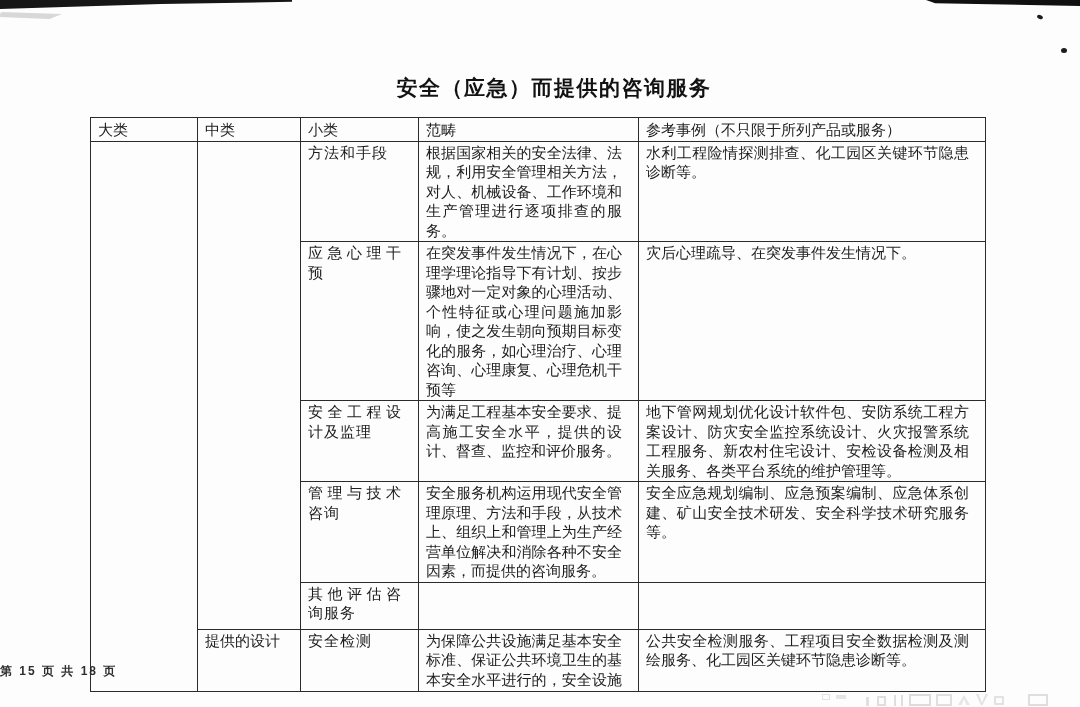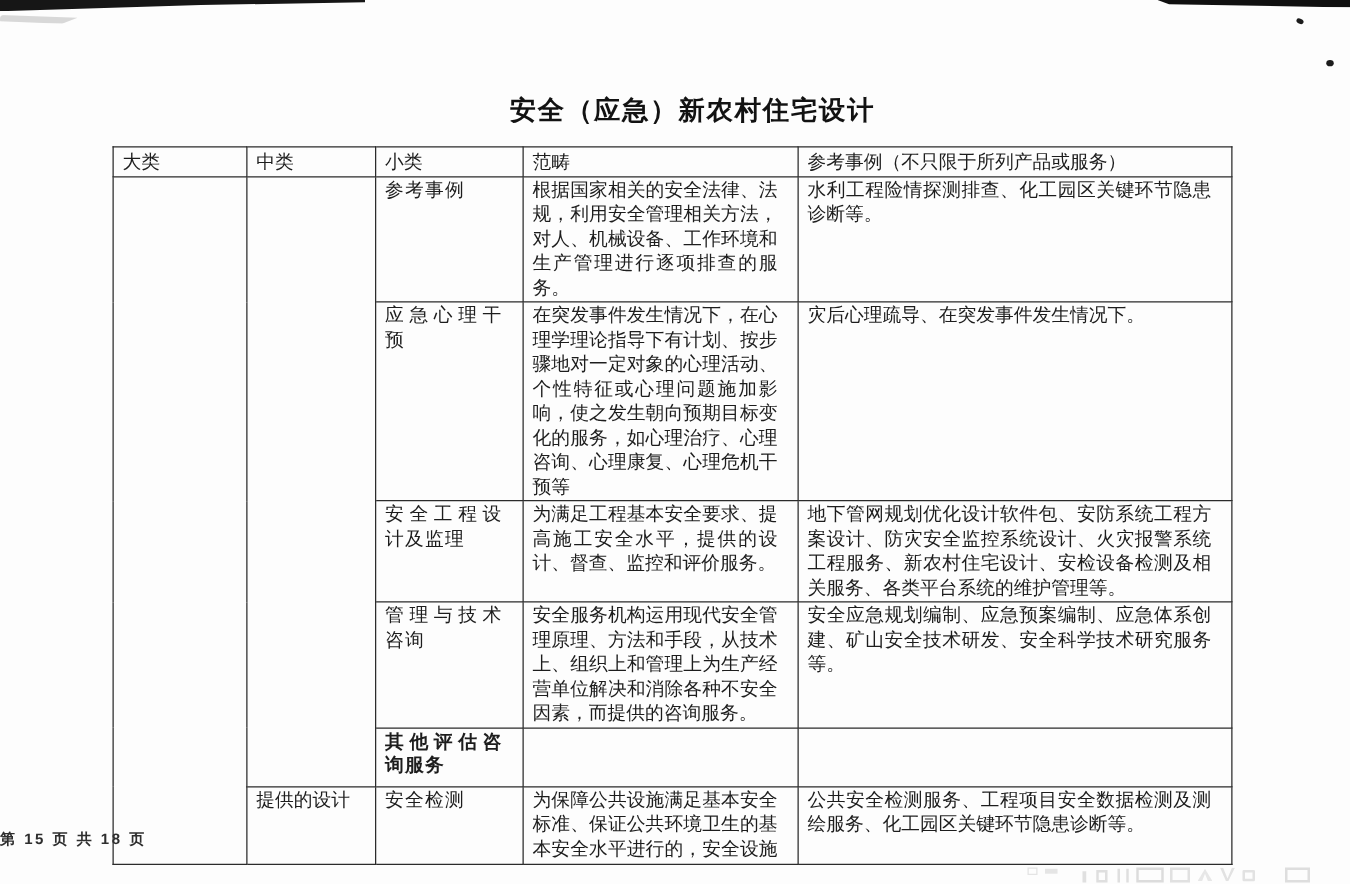--- a/index.html
+++ b/index.html
@@ -73,21 +73,21 @@
     vertical-align: top;
     padding: 1px 16px 1px 7px;
     overflow: hidden;
   }
   tr.hrow td { height: 23px; padding-top: 2px; white-space: nowrap; }
   td.just { text-align: justify; }
   tr.r1 td { height: 82px; }
   tr.r2 td { height: 137px; }
   tr.r3 td { height: 76px; margin-left: 17px; }
   tr.r4 td { height: 99px; }
-  tr.r5 td { height: 47px; font-weight: bold; }
+  tr.r5 td { height: 47px; }
   tr.r6 td { height: 62px; }
   .clip3 { max-height: 59px; overflow: hidden; display: block; }
   td.minor-cell { letter-spacing: 1px; text-align: justify; }
 
   
   .footer {
     position: absolute; left: 0; top: 663px; width: 1080px;
     text-align: left;
     font-size: 12px; font-weight: 600; letter-spacing: 2px;
     color: #2e2e2e;
@@ -97,42 +97,42 @@
 <body>
 
 <div class="sheet">
 
   <div class="mark-tl"></div>
   <div class="smudge-tl"></div>
   <div class="mark-tr"></div>
   <div class="speck speck-1"></div>
   <div class="speck speck-2"></div>
 
-  <div class="title">安全（应急）新农村住宅设计</div>
+  <div class="title">安全（应急）而提供的咨询服务</div>
 
   <table class="catalog">
     <colgroup>
       <col style="width:107px">
       <col style="width:103px">
       <col style="width:118px">
       <col style="width:220px">
       <col style="width:347px">
     </colgroup>
     <tbody>
         <tr class="hrow">
       <td>大类</td>
       <td>中类</td>
       <td>小类</td>
       <td>范畴</td>
       <td>参考事例（不只限于所列产品或服务）</td>
     </tr>
     <tr class="r1">
       <td rowspan="6"></td>
       <td rowspan="5"></td>
-      <td class="minor-cell">参考事例</td>
+      <td class="minor-cell">方法和手段</td>
       <td class="just">根据国家相关的安全法律、法规，利用安全管理相关方法，对人、机械设备、工作环境和生产管理进行逐项排查的服务。</td>
       <td class="just">水利工程险情探测排查、化工园区关键环节隐患诊断等。</td>
     </tr>
     <tr class="r2">
       <td class="minor-cell">应急心理干预</td>
       <td class="just">在突发事件发生情况下，在心理学理论指导下有计划、按步骤地对一定对象的心理活动、个性特征或心理问题施加影响，使之发生朝向预期目标变化的服务，如心理治疗、心理咨询、心理康复、心理危机干预等</td>
       <td class="just">灾后心理疏导、在突发事件发生情况下。</td>
     </tr>
     <tr class="r3">
       <td class="minor-cell">安全工程设计及监理</td>

